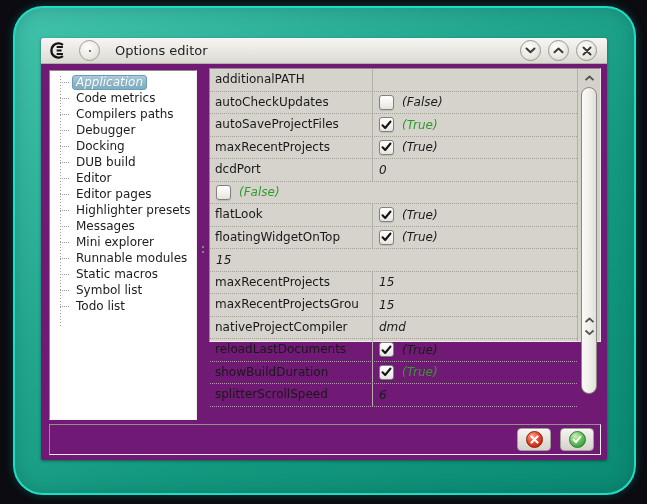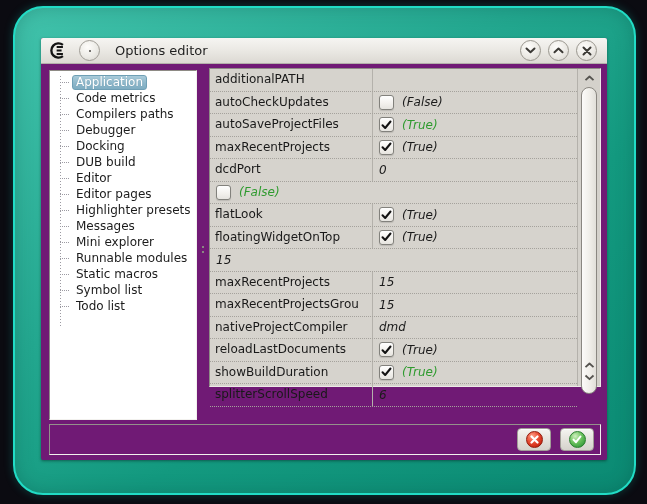--- a/index.html
+++ b/index.html
@@ -60,31 +60,31 @@
     position:relative;height:16px;line-height:16px;font-size:12px;color:#1c1c1c;
     padding-left:22px;white-space:nowrap;cursor:default;
   }
   .tree-item::before{
     content:'';position:absolute;left:10px;top:8px;width:9px;
     border-top:1px dotted #9c9aa2;
   }
   .tree-item .lbl{display:inline-block;padding:0 3px;border:1px solid transparent;border-radius:3px;line-height:13px;}
   .tree-item .lbl.sel{
     background:linear-gradient(180deg,#a9cbda 0%,#8db7ca 55%,#7fadc2 100%);
-    border-color:#6f9fb5;color:#ffffff;text-shadow:0 0 1px rgba(40,80,100,.35);
+    border-color:#6f9fb5;color:#ffffff;text-shadow:0 0 1px rgba(40,80,100,.35);font-style:italic;
   }
   
   .splitter{position:absolute;left:156px;top:32px;width:12px;height:350px;}
   .splitter::before{
     content:'';position:absolute;left:5px;top:176px;width:2px;height:2px;background:#8a8781;
     box-shadow:0 5px 0 #8a8781;
   }
   
   .grid{
-    position:absolute;left:168px;top:30px;width:392px;height:319px;
+    position:absolute;left:168px;top:30px;width:392px;height:274px;
     background:#d6d3cd;box-sizing:border-box;
     border:1px solid;border-color:#8e8b85 #eceae6 #eceae6 #8e8b85;
   }
   .rows{position:absolute;left:0;top:0;right:23px;}
   .row{display:flex;height:21.5px;border-bottom:1px dotted #a5a29c;align-items:center;}
   .cell-name{
     width:163px;flex:0 0 163px;box-sizing:border-box;padding-left:5px;
     border-right:1px solid #b4b1ab;font-size:12px;color:#191919;
     white-space:nowrap;overflow:hidden;align-self:stretch;line-height:21.5px;
   }

